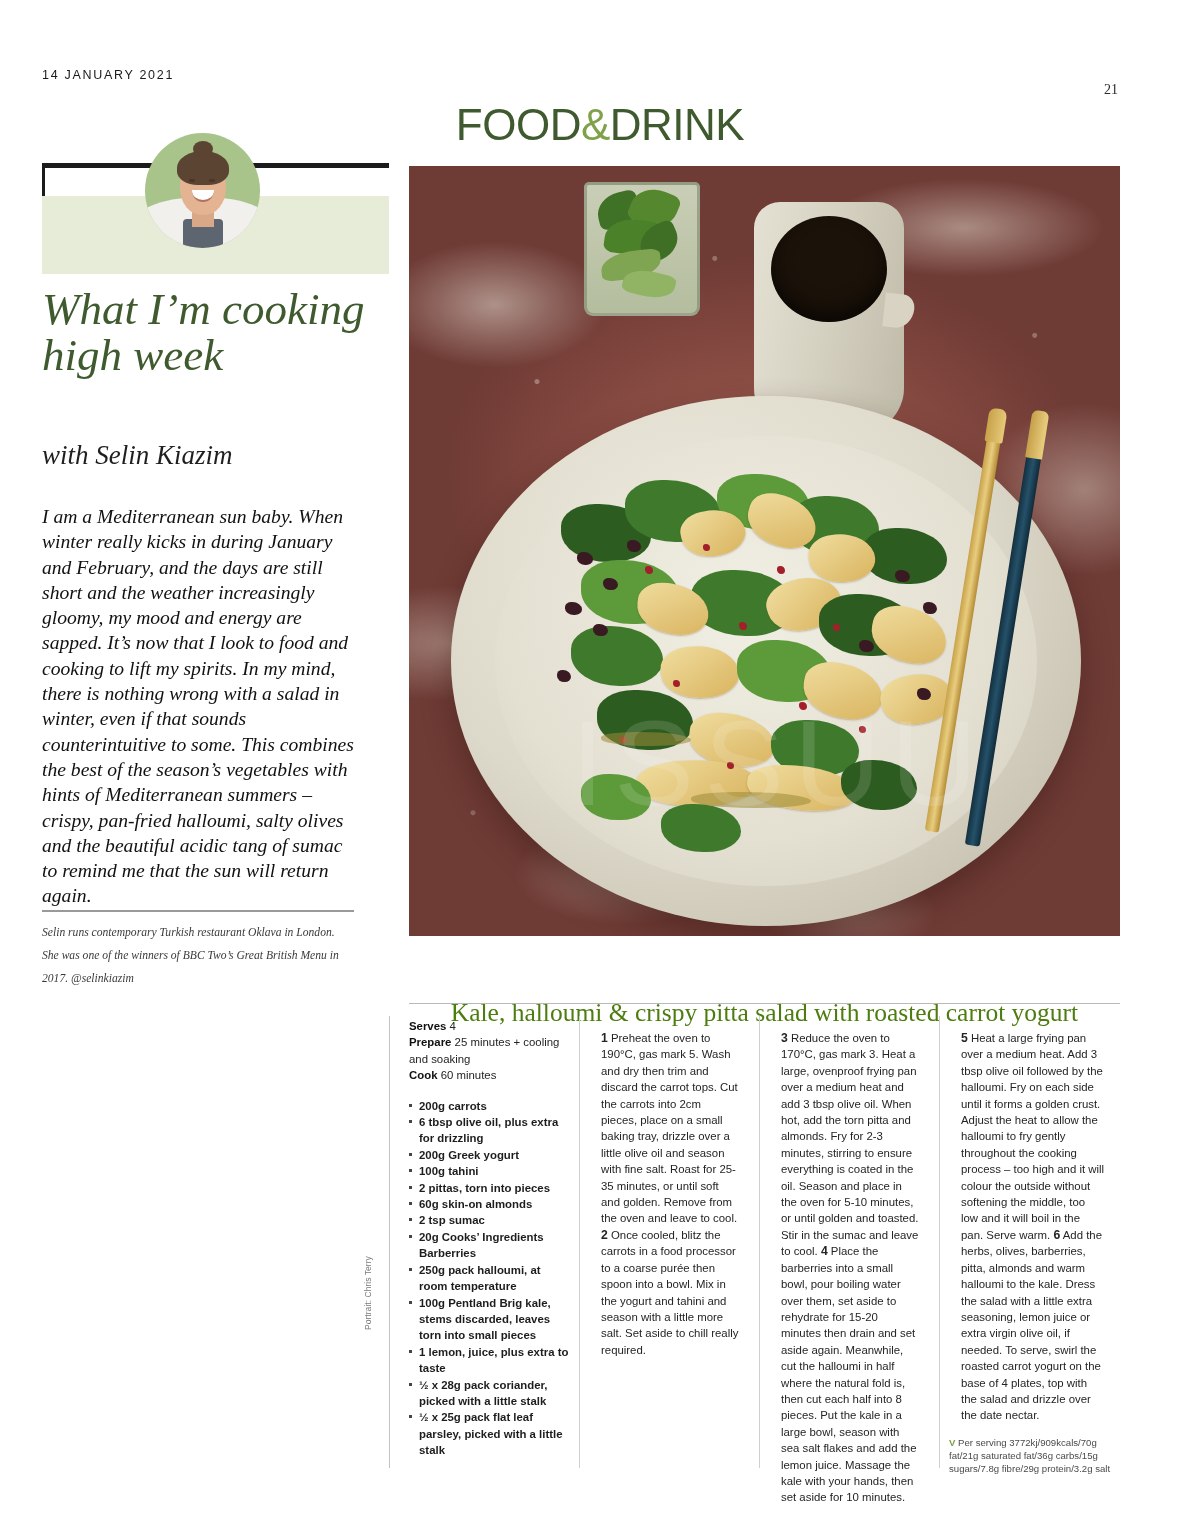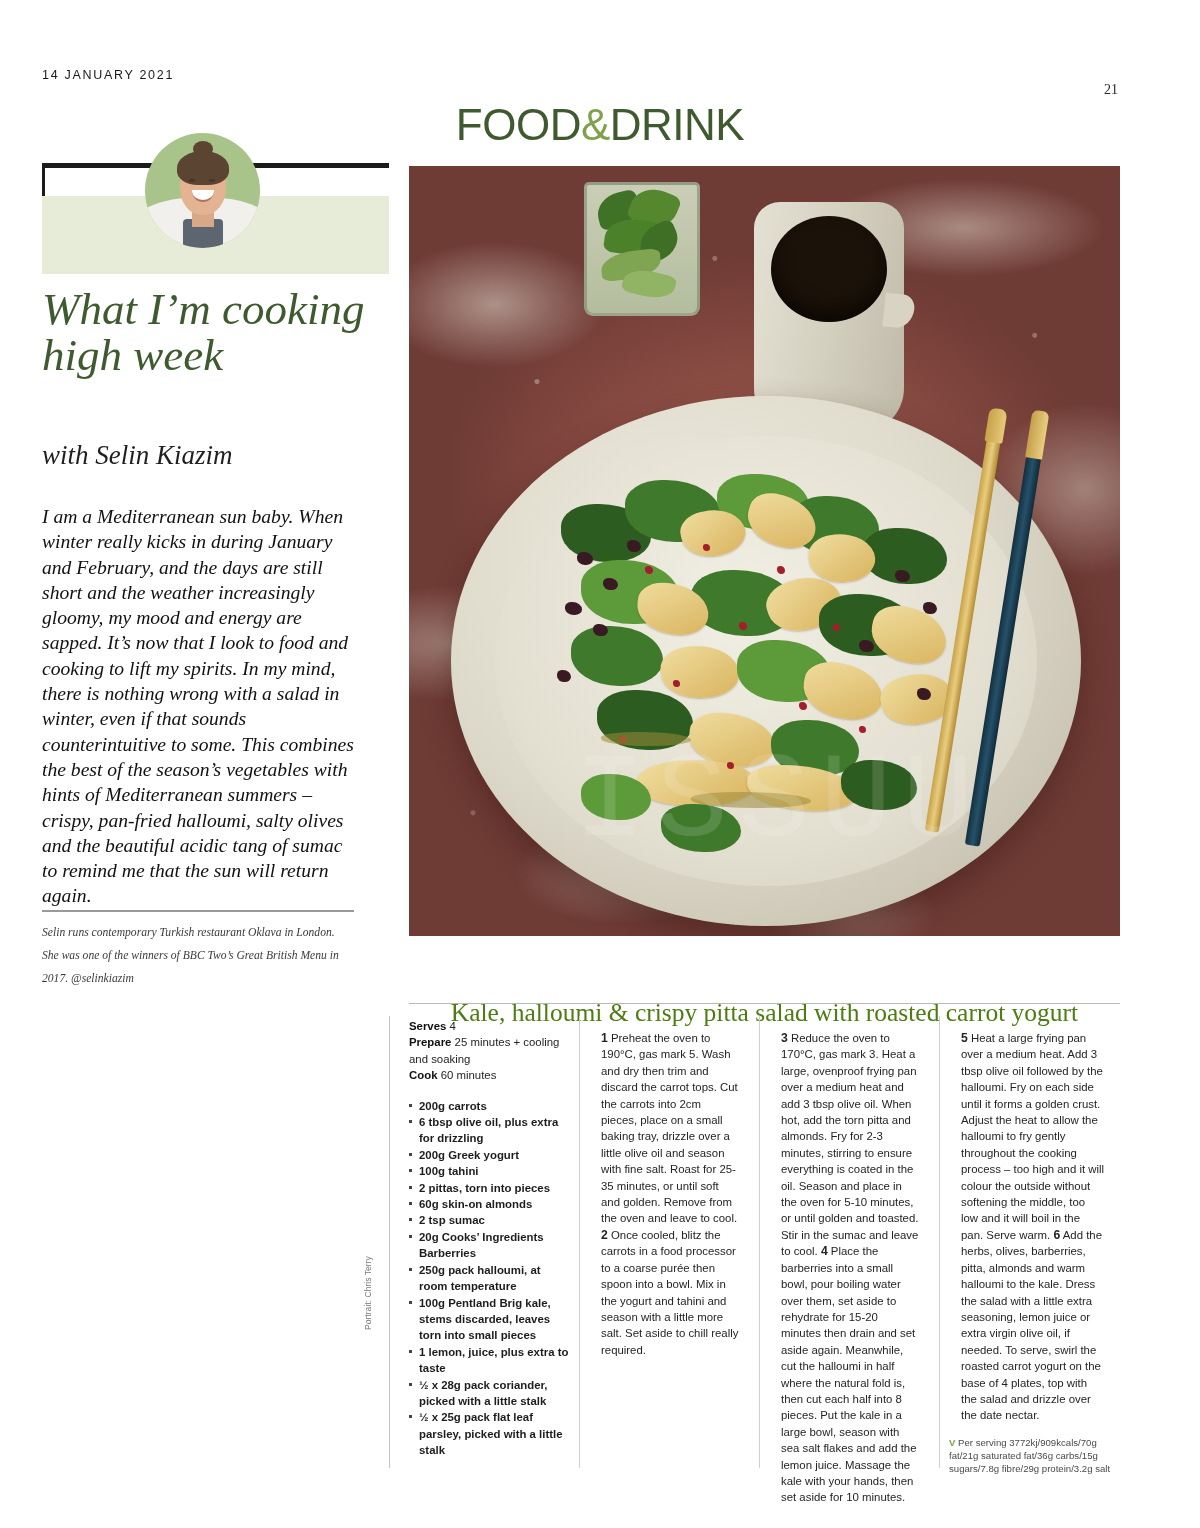--- a/index.html
+++ b/index.html
@@ -175,22 +175,22 @@
   .berry{background:#a21f2b;border-radius:50%;}
   .drz{background:#9a8a36;border-radius:50%;opacity:.55;}
 
   .cutlery{position:absolute;left:525px;top:268px;width:150px;height:460px;}
   .fork,.knife{position:absolute;border-radius:3px;}
   .fork{left:22px;top:0;width:14px;height:400px;background:linear-gradient(90deg,#c8a24a,#e8cd7e,#b48b34);transform:rotate(9deg);}
   .fork .tines{position:absolute;left:-2px;top:-28px;width:18px;height:34px;background:linear-gradient(90deg,#c8a24a,#e6c978);border-radius:7px 7px 2px 2px;}
   .knife{left:62px;top:14px;width:15px;height:400px;background:linear-gradient(90deg,#14303f,#25516a,#102a38);transform:rotate(9deg);}
   .knife .blade{position:absolute;left:-1px;top:-40px;width:17px;height:48px;background:linear-gradient(90deg,#c6a04a,#e9ce80);border-radius:6px 6px 1px 1px;}
   .watermark{
-    position:absolute;left:-10px;top:569px;width:760px;text-align:center;
-    font-family:Liberation Mono, monospace;font-size:120px;color:rgba(255,255,255,.13);
+    position:absolute;left:-10px;top:528px;width:760px;text-align:center;
+    font-family:Liberation Sans, sans-serif;font-size:120px;color:rgba(255,255,255,.13);
     letter-spacing:10px;pointer-events:none;
   }
 
   
   .recipe-title{
     position:absolute;left:409px;top:998px;width:711px;text-align:center;
     font-family:"Liberation Serif",serif;font-size:25.5px;color:#4d7c0f;font-weight:400;
   }
   .recipe-rule{position:absolute;left:409px;top:1003px;width:711px;height:1px;background:#b9b9b9;}
   .col-sep{position:absolute;width:1px;background:#cfcfcf;top:1016px;height:452px;}

